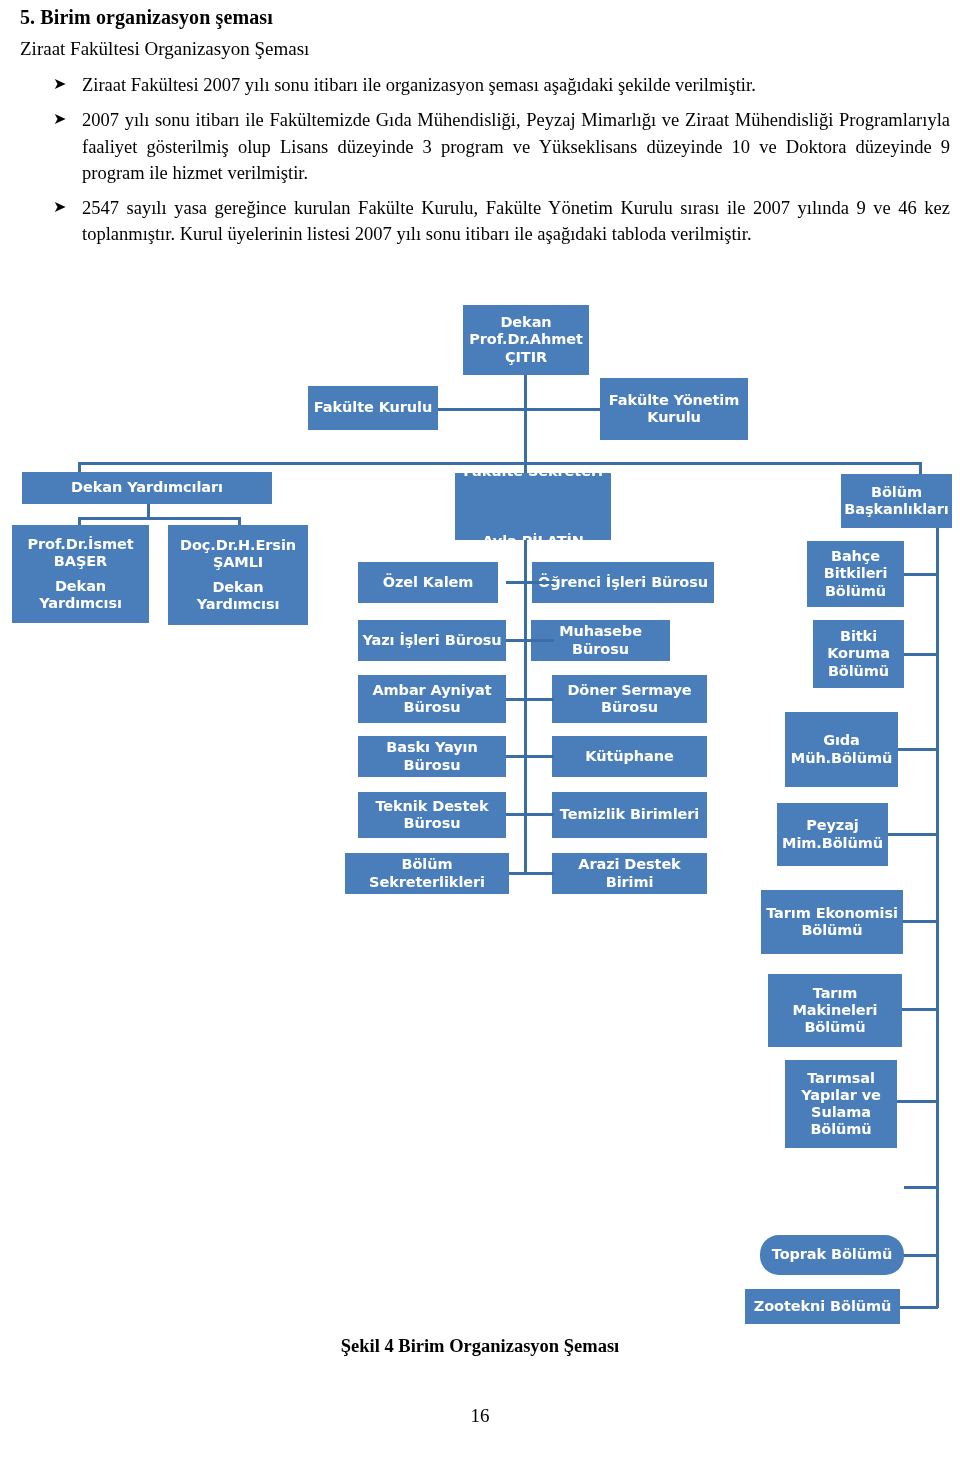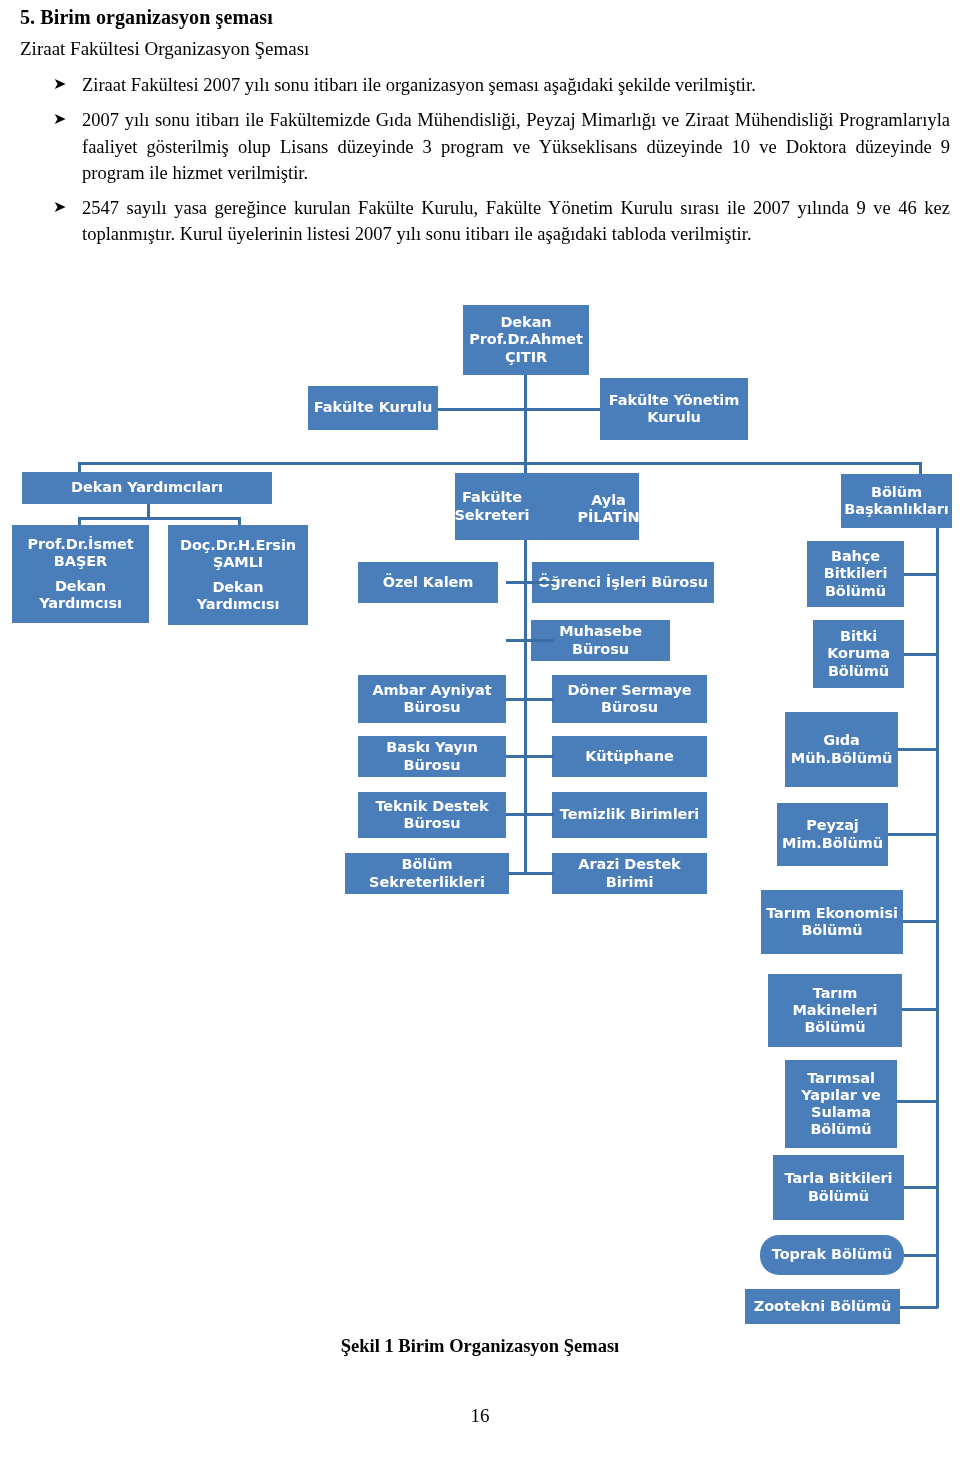--- a/index.html
+++ b/index.html
@@ -176,30 +176,31 @@
     <span>BAŞER</span>
     <span style="margin-top:7px;">Dekan Yardımcısı</span>
   </div>
 
   <div class="node" style="left:168px; top:525px; width:140px; height:100px; font-size:14.5px; flex-direction:column; justify-content:center;">
     <span>Doç.Dr.H.Ersin</span>
     <span>ŞAMLI</span>
     <span style="margin-top:7px;">Dekan Yardımcısı</span>
   </div>
 
-  <div class="node" style="left:455px; top:473px; width:184px; height:67px; font-size:14.5px; justify-content:center;gap:48px;">
+  <div class="node" style="left:455px; top:473px; width:156px; height:67px; font-size:14.5px; flex-direction:column; justify-content:center;gap:48px;">
     <span>Fakülte Sekreteri</span>
     <span style="margin-top:5px;">Ayla PİLATİN</span>
   </div>
 
   <div class="conn v" style="left:524px; top:540px; height:334px;"></div>
 
   <div class="node" style="left:358px; top:562px; width:140px; height:41px; font-size:14.5px;">Özel Kalem</div>
   <div class="conn h" style="left:506px; top:581px; width:20px;"></div>
 
+  <div class="node" style="left:358px; top:620px; width:148px; height:41px; font-size:14.5px;">Yazı İşleri  Bürosu</div>
   <div class="conn h" style="left:506px; top:639px; width:20px;"></div>
 
   <div class="node" style="left:358px; top:675px; width:148px; height:48px; font-size:14.5px;">Ambar Ayniyat Bürosu</div>
   <div class="conn h" style="left:506px; top:698px; width:20px;"></div>
 
   <div class="node" style="left:358px; top:736px; width:148px; height:41px; font-size:14.5px;">Baskı Yayın Bürosu</div>
   <div class="conn h" style="left:506px; top:755px; width:20px;"></div>
 
   <div class="node" style="left:358px; top:792px; width:148px; height:46px; font-size:14.5px;">Teknik Destek Bürosu</div>
   <div class="conn h" style="left:506px; top:813px; width:20px;"></div>
@@ -243,25 +244,24 @@
 
   <div class="node" style="left:761px; top:890px; width:142px; height:64px; font-size:14.5px;">Tarım Ekonomisi Bölümü</div>
   <div class="conn h" style="left:903px; top:920px; width:35px;"></div>
 
   <div class="node" style="left:768px; top:974px; width:134px; height:73px; font-size:14.5px;">Tarım Makineleri Bölümü</div>
   <div class="conn h" style="left:902px; top:1008px; width:36px;"></div>
 
   <div class="node" style="left:785px; top:1060px; width:112px; height:88px; font-size:14.5px;">Tarımsal Yapılar ve Sulama Bölümü</div>
   <div class="conn h" style="left:897px; top:1100px; width:41px;"></div>
 
-  <div class="node" style="left:773px; top:1155px; width:131px; height:65px; font-size:14.5px;">Tarla Bitkileri Bölümü</div>
   <div class="conn h" style="left:904px; top:1186px; width:34px;"></div>
 
   <div class="node" style="left:760px; top:1235px; width:144px; height:40px; font-size:14.5px;border-radius:19px;">Toprak Bölümü</div>
   <div class="conn h" style="left:904px; top:1254px; width:34px;"></div>
 
   <div class="node" style="left:745px; top:1289px; width:155px; height:35px; font-size:14.5px;">Zootekni Bölümü</div>
   <div class="conn h" style="left:900px; top:1306px; width:38px;"></div>
 
 </div>
 
-<div class="caption">Şekil 1 Birim Organizasyon Şeması</div>
+<div class="caption">Şekil 4 Birim Organizasyon Şeması</div>
 <div class="pageno">16</div>
 
 </body></html>

